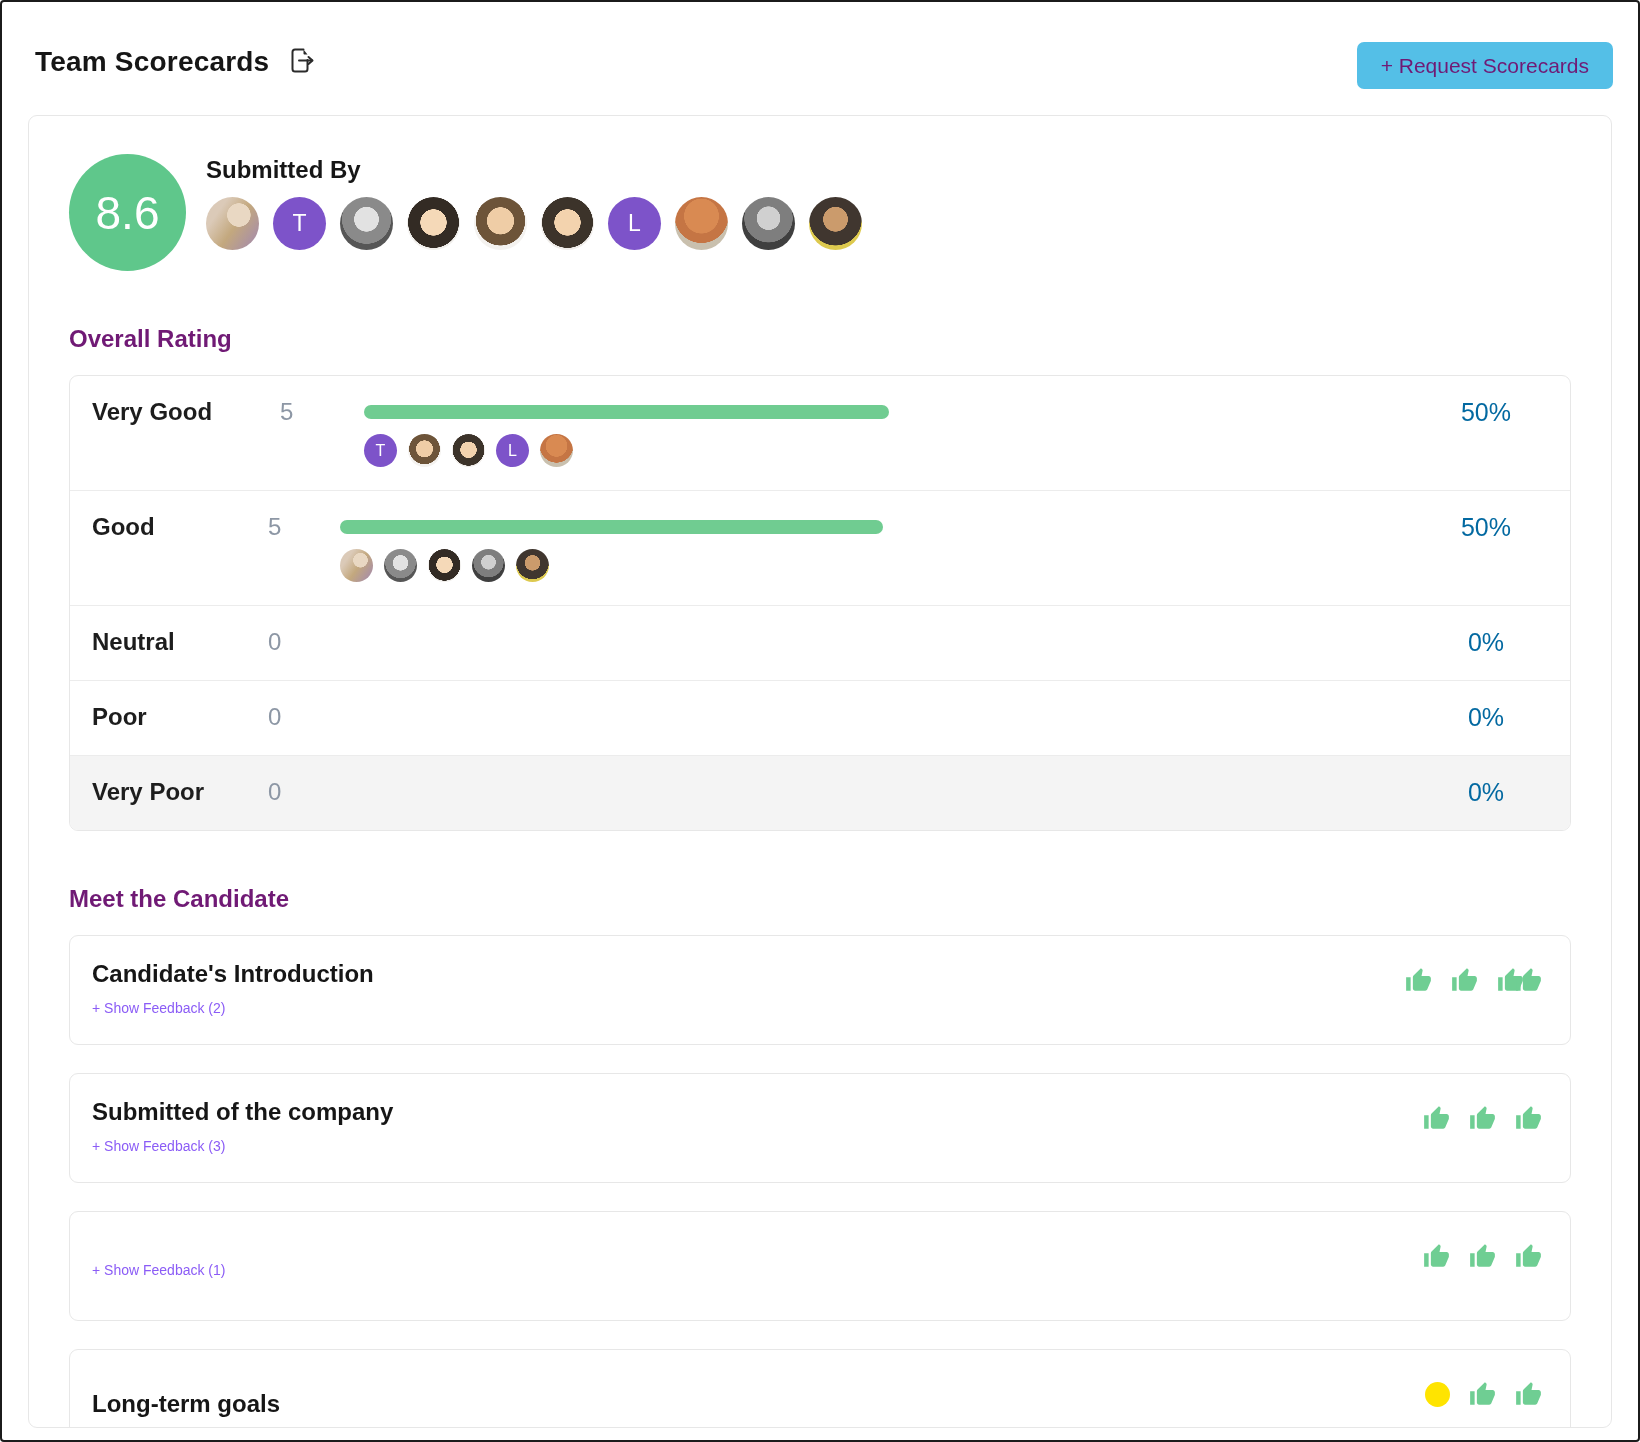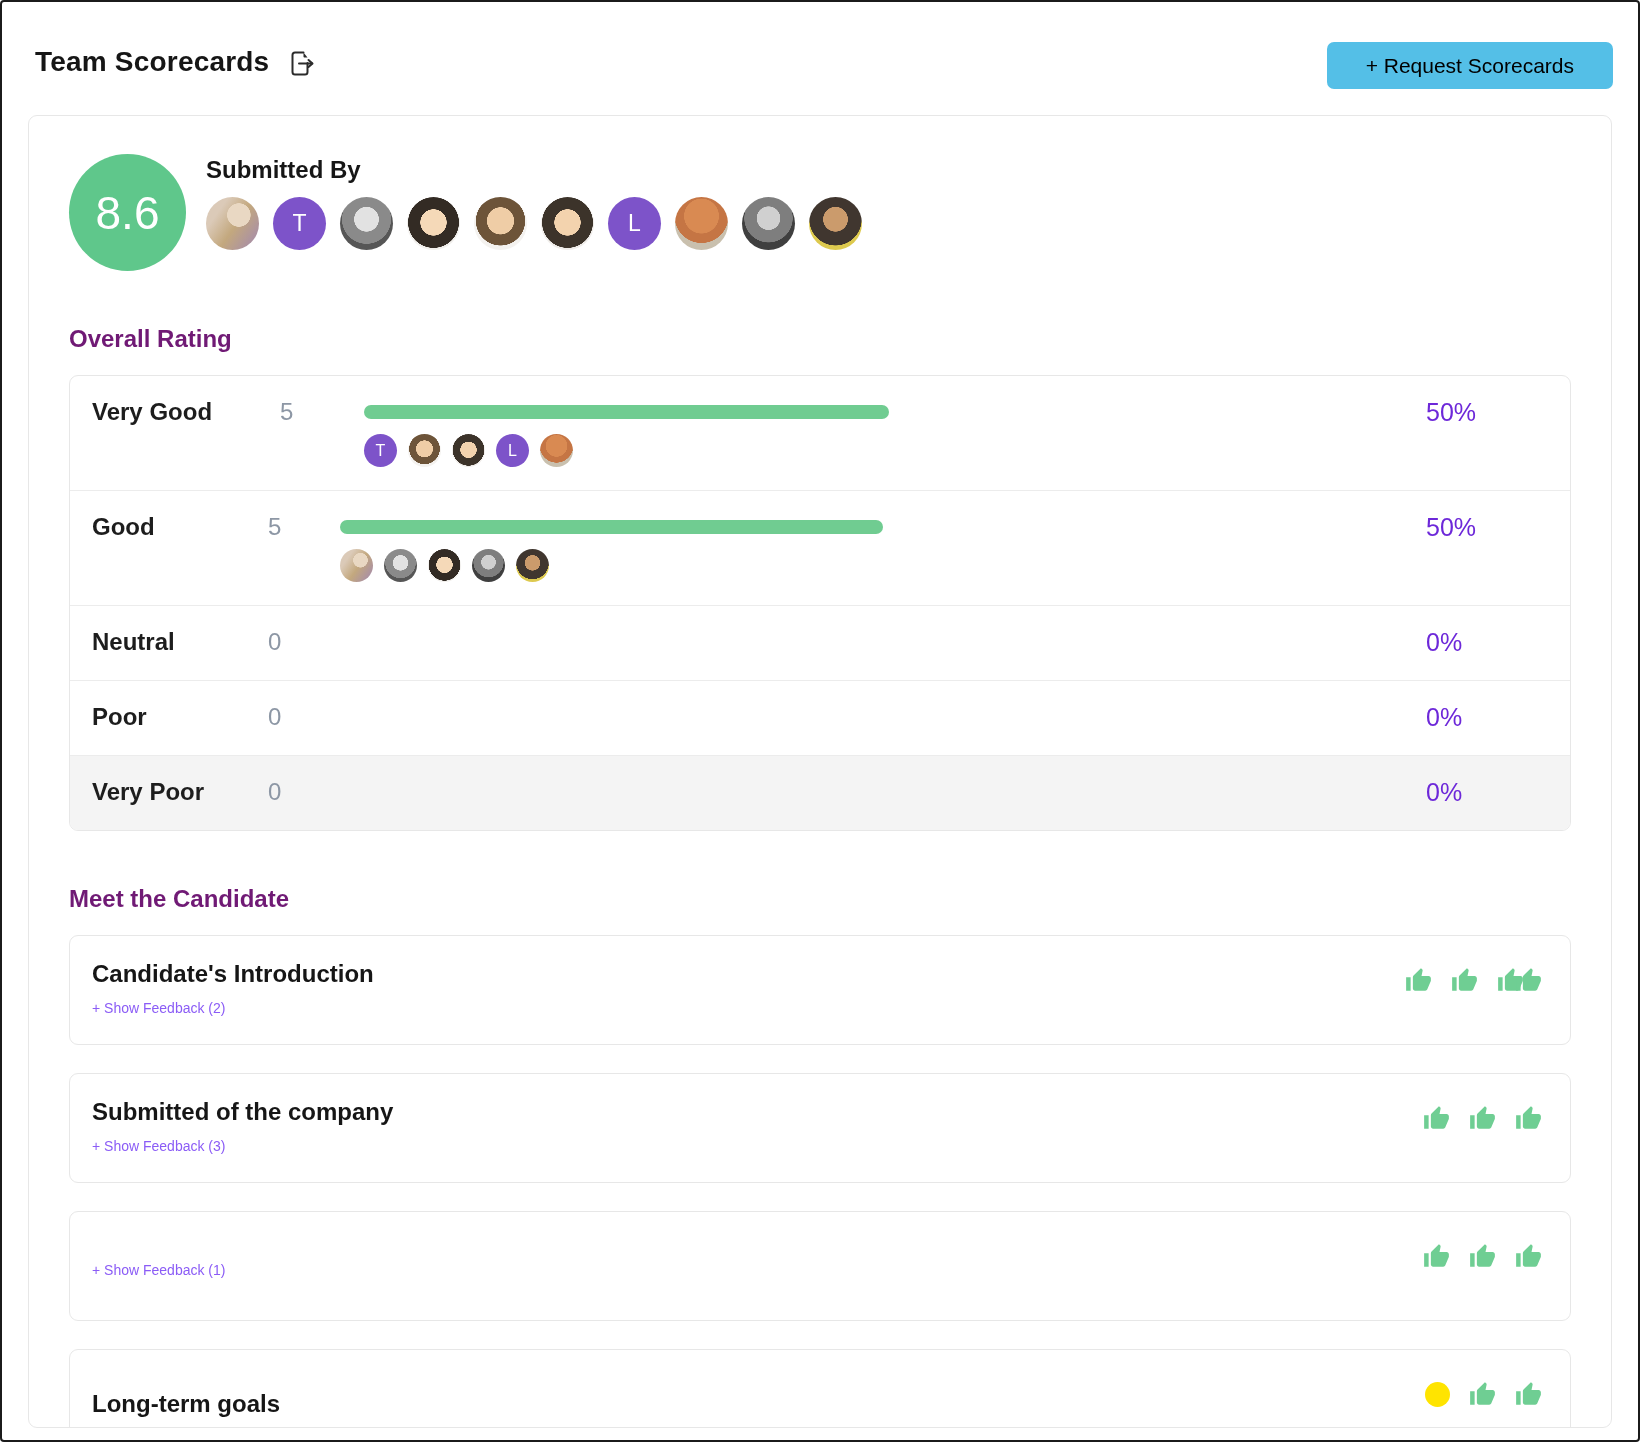--- a/index.html
+++ b/index.html
@@ -31,36 +31,36 @@
     overflow:hidden;
     background:#fff;
   }
   
   .page-header{
     position:relative;
     height:113px;
   }
   .title-wrap{
     position:absolute;left:33px;top:44px;
-    display:flex;align-items:flex-end;gap:18px;
+    display:flex;align-items:flex-start;gap:18px;
   }
   .page-title{
     font-size:28px;font-weight:700;letter-spacing:.2px;color:#161616;
   }
   .export-icon{width:27px;height:29px;display:inline-block;cursor:pointer;}
   .export-icon svg{width:100%;height:100%;}
   .request-btn{
     position:absolute;right:25px;top:40px;
     height:47px;
     background:var(--button-blue);
-    color:#000000;
+    color:#701a75;
     border:none;border-radius:7px;
     font-family:inherit;
     font-size:21px;
-    padding:0 39px;
+    padding:0 24px;
     cursor:pointer;
     display:flex;align-items:center;
   }
   
   .panel{
     margin:0 26px;
     height:1313px;
     border:1px solid var(--border);
     border-radius:9px;
     padding:38px 40px;
@@ -117,21 +117,21 @@
   .rating-row.highlight{background:var(--row-highlight);}
   .rating-label{font-size:24px;font-weight:700;color:#1d1d1d;line-height:29px;}
   .rating-count{font-size:24px;color:var(--muted);line-height:29px;}
   .bar-cell{position:relative;}
   .rating-bar{
     height:14px;border-radius:7px;
     background:var(--bar-green);
     margin-top:8px;
   }
   .voter-row{display:flex;gap:11px;margin-top:15px;}
-  .rating-percent{font-size:25px;color:#6d28d9;text-align:left;line-height:29px;margin-top:1px;}
+  .rating-percent{font-size:25px;color:#0369a1;text-align:center;line-height:29px;margin-top:1px;}
   
   .question-card{
     border:1px solid var(--border);
     border-radius:9px;
     height:110px;
     margin-bottom:28px;
     display:flex;justify-content:space-between;align-items:center;
     padding:0 28px 0 22px;
     background:#fff;
   }

